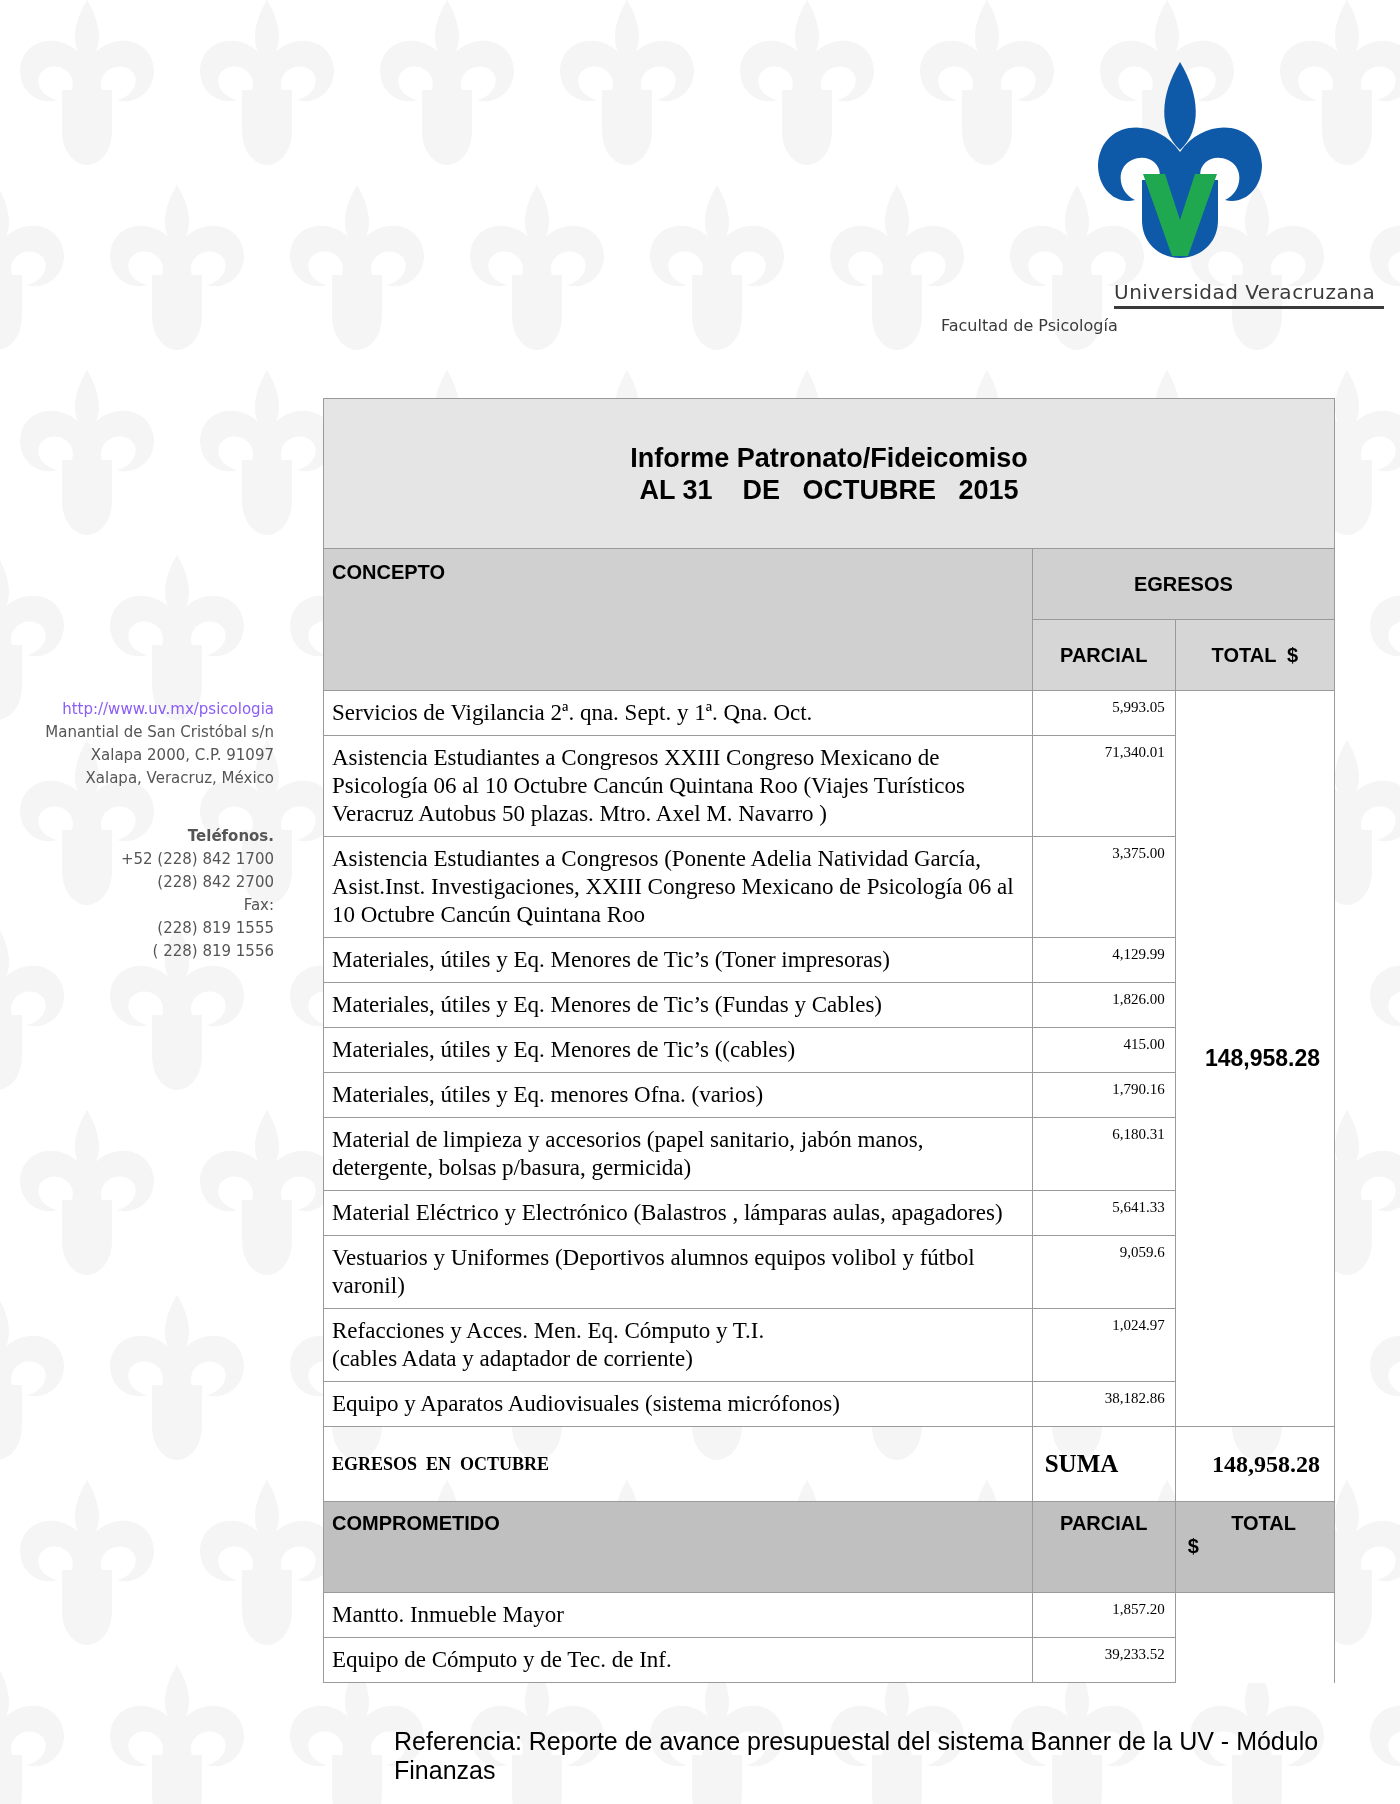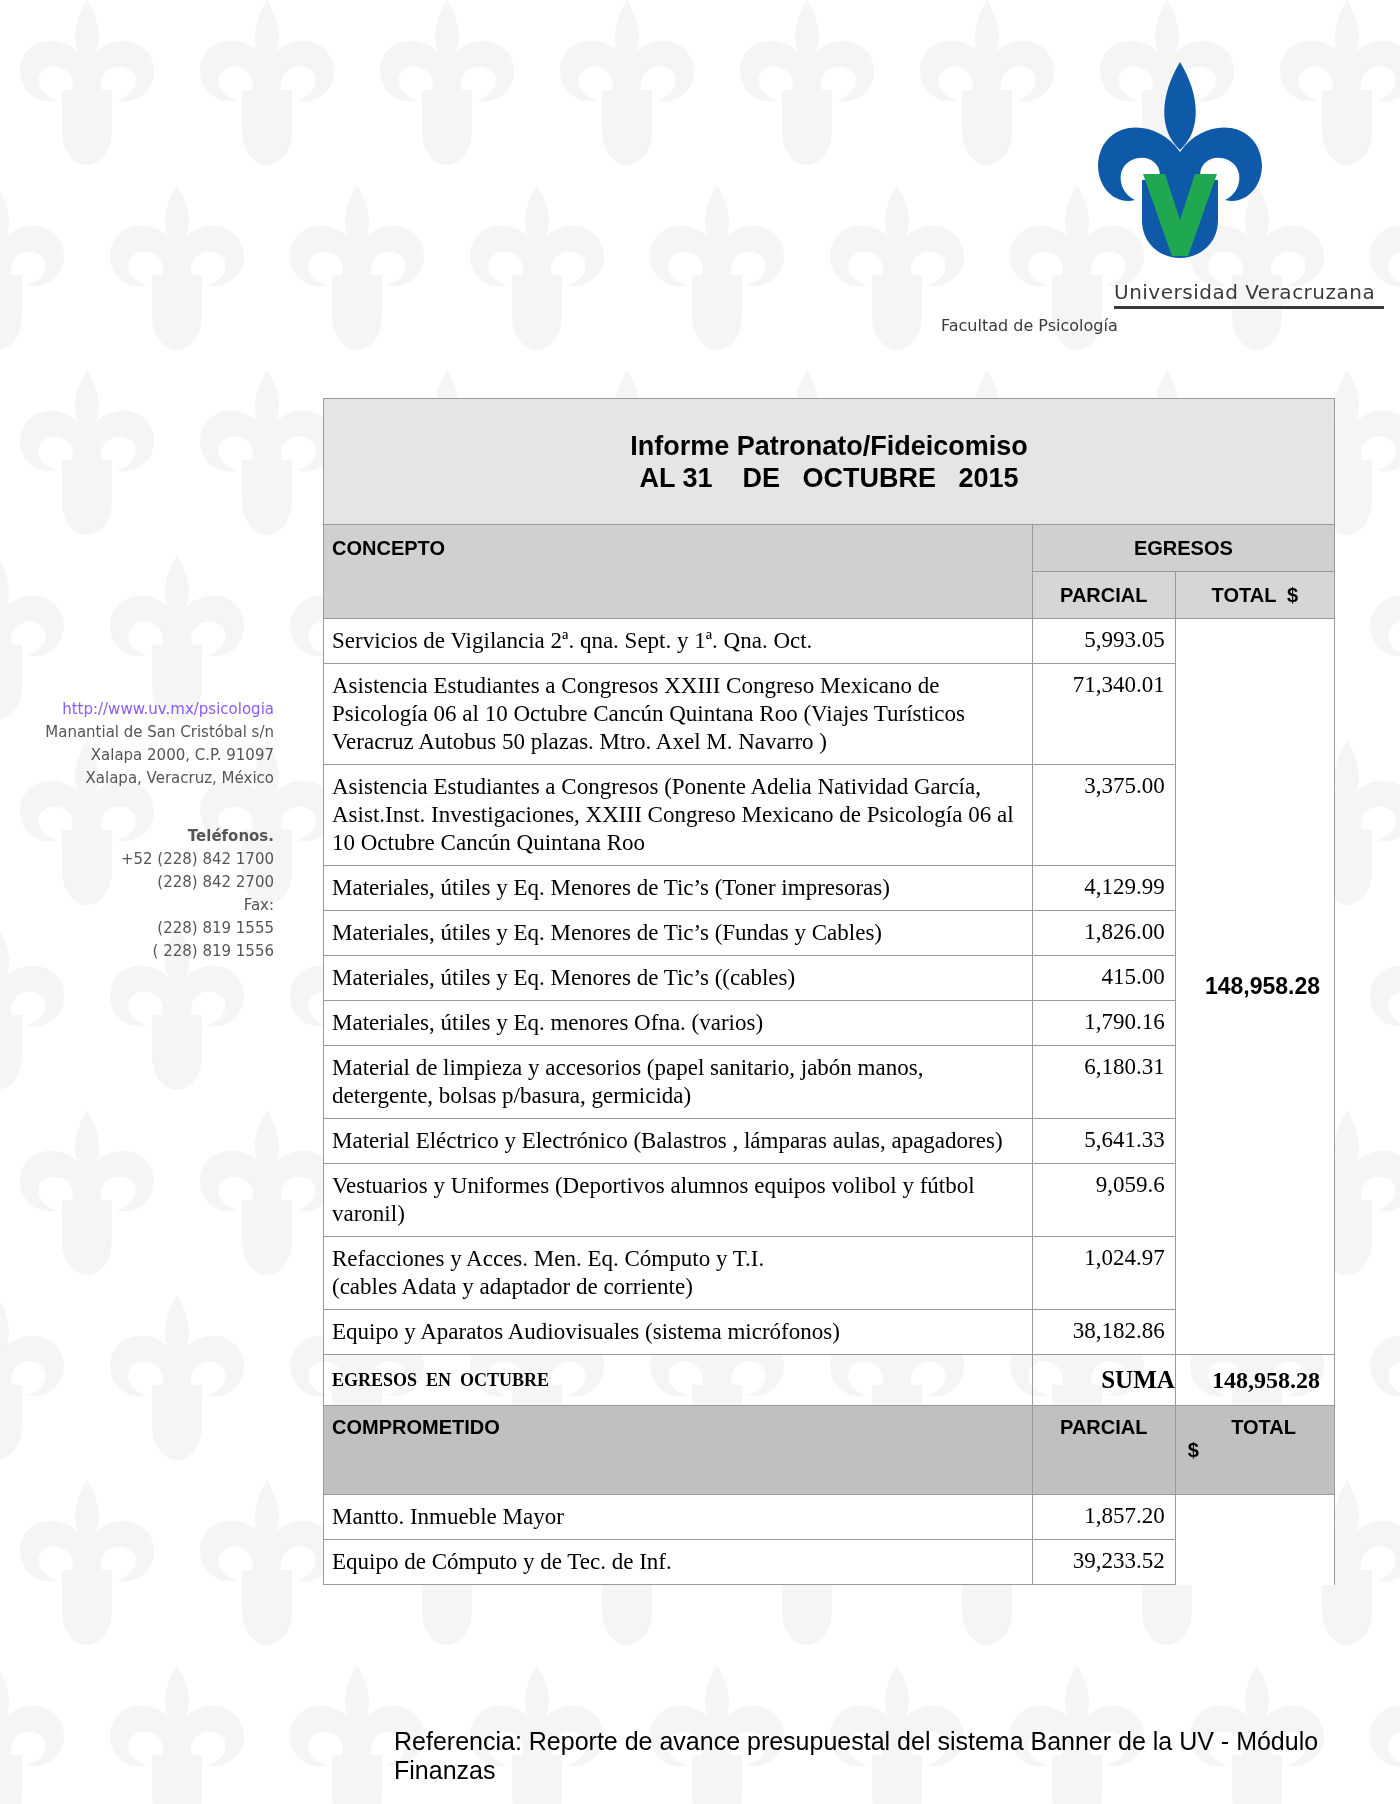--- a/index.html
+++ b/index.html
@@ -22,46 +22,46 @@
   .contact {
     position: absolute; right: 1126px; top: 698px; text-align: right; z-index: 1;
     font-family: "DejaVu Sans", sans-serif; font-size: 15px; color: #555; line-height: 23px;
   }
   .contact .url { color: #8b5cf6; }
   .contact .tel-title { font-weight: bold; margin-top: 35px; }
   .report {
     position: absolute; left: 323px; top: 398px; width: 1012px; z-index: 1;
     border-collapse: collapse; table-layout: fixed;
   }
-  .report td { border: 1.5px solid #9a9a9a; padding: 0; vertical-align: top; }
+  .report td { border: 1.5px solid #9a9a9a; padding: 12px; vertical-align: top; }
   .col1 { width: 708px; } .col2 { width: 143px; } .col3 { width: 159px; }
   .title-cell {
     background: #e5e5e5; height: 125px; text-align: center; vertical-align: middle !important;
     font-weight: bold; font-size: 27px; line-height: 32px; color: #000;
   }
   .hdr { background: #d0d0d0; font-weight: bold; font-size: 20px; color: #000; }
   .hdr-concept { padding: 12px 8px !important; }
   .hdr-egresos { text-align: center; height: 46px; vertical-align: middle !important; }
   .hdr-sub { text-align: center; height: 46px; vertical-align: middle !important; background: #d6d6d6; }
   .row td { background: #fff; }
   .concept {
     font-family: "Liberation Serif", serif; font-size: 23px; line-height: 28px;
     padding: 8px 8px 8px 8px !important; color: #000;
   }
   .amt {
-    font-family: "Liberation Serif", serif; font-size: 23px; text-align: right;
+    font-family: "Liberation Serif", serif; font-size: 15px; text-align: right;
     padding: 8px 10px 8px 0 !important; color: #000;
   }
   .total-cell {
     background: #fff; vertical-align: middle !important; text-align: right;
     font-weight: bold; font-size: 23px; padding-right: 14px !important; color: #000;
   }
   .sum-row td { height: 50px; vertical-align: middle !important; }
   .sum-label { font-family: "Liberation Serif", serif; font-weight: bold; font-size: 18px; padding-left: 8px !important; }
-  .sum-suma { font-family: "Liberation Serif", serif; font-weight: bold; font-size: 25px; text-align: right; }
+  .sum-suma { font-family: "Liberation Serif", serif; font-weight: bold; font-size: 25px; text-align: left; }
   .sum-total { font-family: "Liberation Serif", serif; font-weight: bold; font-size: 24px; text-align: right; padding-right: 14px !important; }
   .comp-hdr td { background: #c0c0c0; height: 68px; font-weight: bold; font-size: 20px; }
   .comp-hdr .c1 { padding: 10px 8px !important; }
   .comp-hdr .c2 { text-align: center; padding-top: 10px !important; }
   .comp-hdr .c3 { padding: 10px 8px 0 12px !important; }
   .comp-hdr .c3 .t { display: block; text-align: right; padding-right: 30px; }
   .blank-total { background: #fff; border-bottom: none !important; }
   .footer-ref {
     position: absolute; left: 394px; top: 1727px; z-index: 1;
     font-size: 25px; color: #000;

